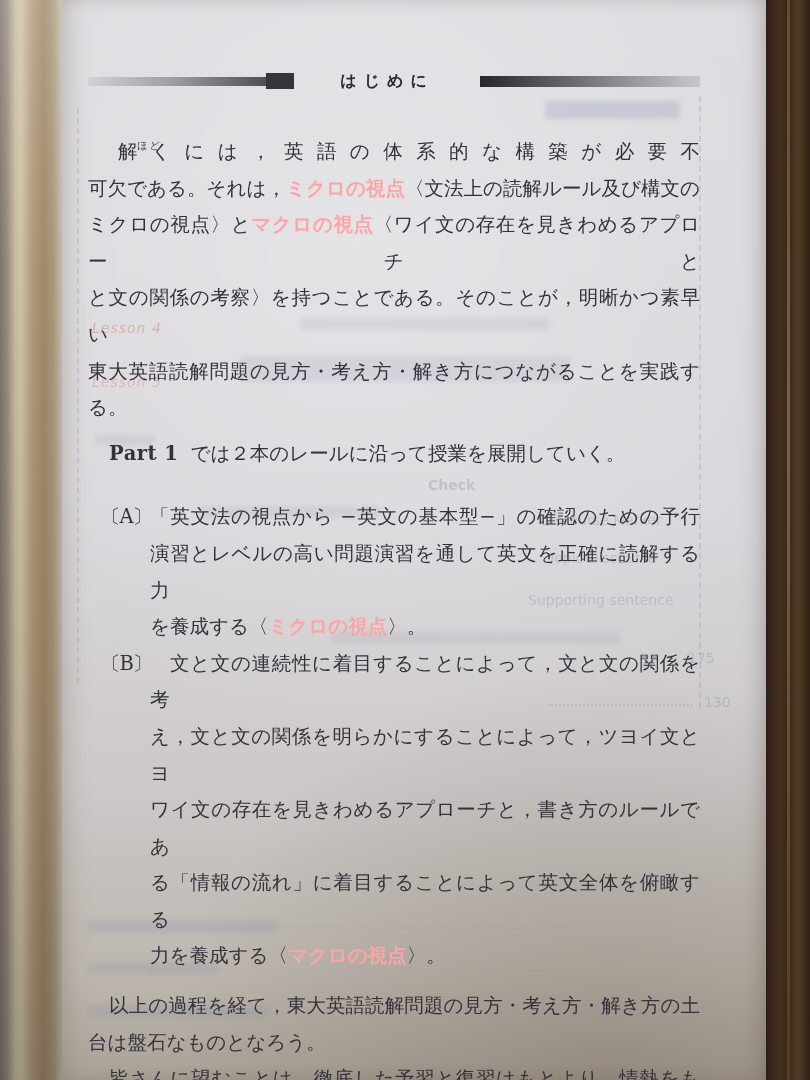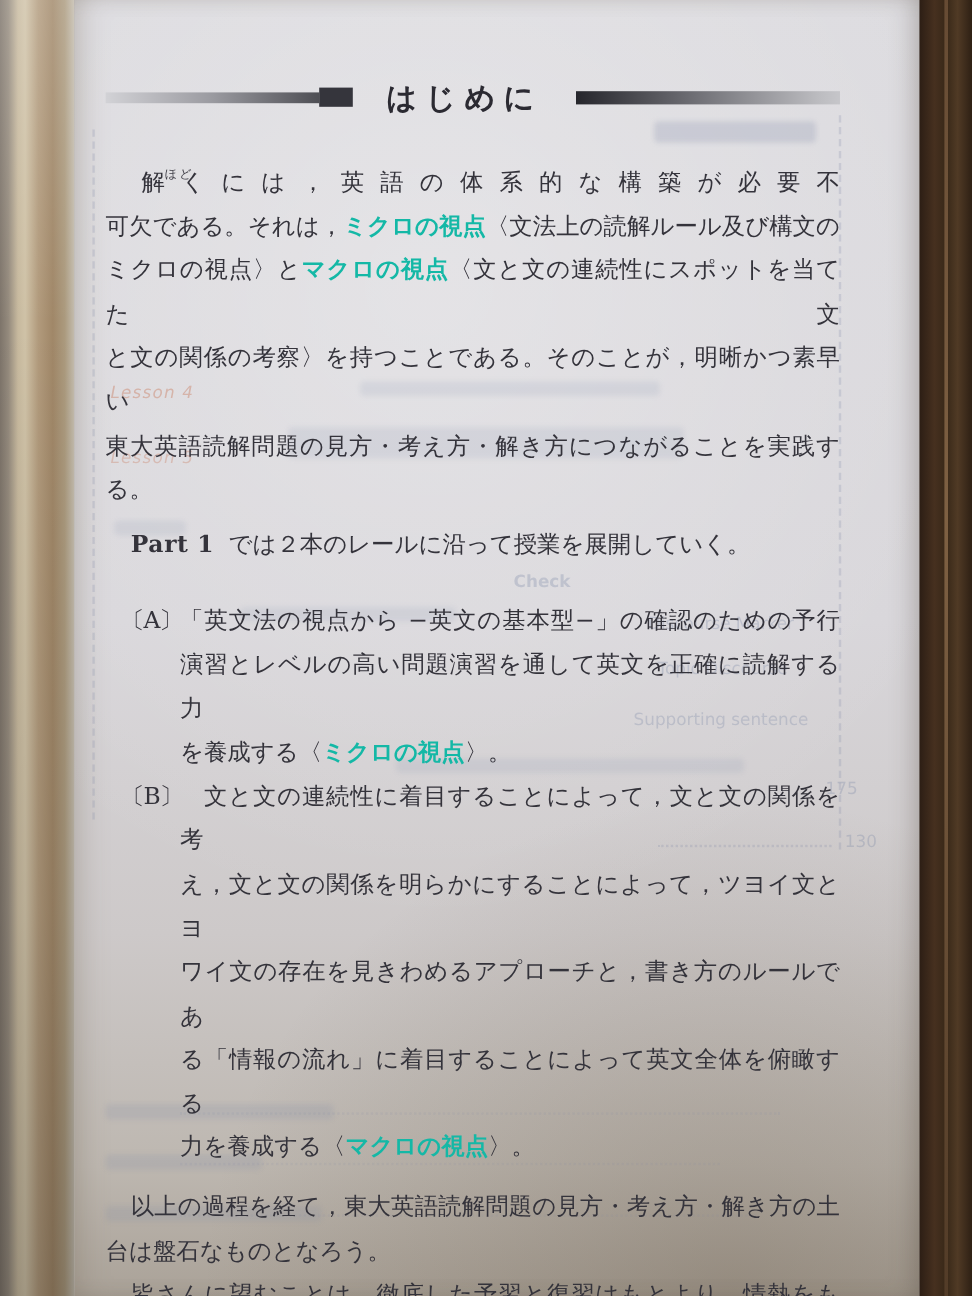--- a/index.html
+++ b/index.html
@@ -34,30 +34,30 @@
   .dashv{position:absolute;border-left:2px dashed rgba(122,132,166,.22);width:0;}
   .dashh{position:absolute;border-top:2px dotted rgba(122,132,166,.22);height:0;}
 
   
   #content{position:absolute;left:88px;top:62px;width:612px;color:#34333b;}
   .hdr{display:flex;align-items:center;height:38px;}
   .bar-thin-left{flex:0 0 178px;height:9px;
     background:linear-gradient(90deg,#d2d2d6,#9a9aa0 50%,#4e4e54);}
   .bar-block{width:28px;height:16px;background:#35353c;}
   .hdr-title{width:186px;text-align:center;font-family:"DejaVu Sans","Liberation Sans",sans-serif;
-    font-weight:bold;font-size:25px;letter-spacing:7px;color:#2b2a32;}
+    font-weight:bold;font-size:16px;letter-spacing:7px;color:#2b2a32;}
   .bar-thin-right{flex:1;height:11px;
     background:linear-gradient(90deg,#26262c,#6f6f75 45%,#bcbcc0 92%,#c6c6ca);}
 
   
   .line{font-size:19.5px;line-height:36.6px;width:612px;text-align:justify;color:#34333b;}
   .line.fill{text-align-last:justify;}
   .ind1{text-indent:30px;}
   .ind2{text-indent:21px;}
-  .gothic{font-family:"DejaVu Sans","Liberation Sans",sans-serif;font-weight:bold;color:#14b8a6;}
+  .gothic{font-family:"DejaVu Sans","Liberation Sans",sans-serif;font-weight:bold;color:#fca5a5;}
   .partlabel{font-weight:bold;letter-spacing:.5px;margin-right:12px;}
   .rubywrap{position:relative;}
   .rubytxt{position:absolute;top:-12px;left:50%;transform:translateX(-50%);
            font-size:10px;letter-spacing:2px;color:#3c3b44;white-space:nowrap;}
   .item{position:relative;padding-left:62px;margin:0;}
   .item .ilabel{position:absolute;left:13px;top:0;font-size:19.5px;line-height:36.6px;letter-spacing:-1px;}
   .item .line{width:550px;}
   .bspace{margin-left:20px;}
   .mt-part{margin-top:9px;}
   .mt-items{margin-top:27px;}
@@ -108,21 +108,21 @@
     <div class="hdr">
       <div class="bar-thin-left"></div>
       <div class="bar-block"></div>
       <div class="hdr-title">はじめに</div>
       <div class="bar-thin-right"></div>
     </div>
 
     <div style="margin-top:34px;">
       <div class="line fill ind1"><span class="rubywrap"><span class="rubytxt">ほど</span><span>解</span></span><span>くには，英語の体系的な構築が必要不</span></div>
       <div class="line fill"><span>可欠である。それは，</span><span class="gothic">ミクロの視点</span><span>〈文法上の読解ルール及び構文の</span></div>
-      <div class="line fill"><span>ミクロの視点〉と</span><span class="gothic">マクロの視点</span><span>〈文と文の連続性にスポットを当てた文</span></div>
+      <div class="line fill"><span>ミクロの視点〉と</span><span class="gothic">マクロの視点</span><span>〈ワイ文の存在を見きわめるアプローチと</span></div>
       <div class="line fill">と文の関係の考察〉を持つことである。そのことが，明晰かつ素早い</div>
       <div class="line">東大英語読解問題の見方・考え方・解き方につながることを実践する。</div>
     </div>
 
     <div class="line ind2 mt-part"><span class="partlabel">Part 1</span><span>では２本のレールに沿って授業を展開していく。</span></div>
 
     <div class="item mt-items">
       <span class="ilabel">〔A〕</span>
       <div class="line fill">「英文法の視点から −英文の基本型−」の確認のための予行</div>
       <div class="line fill">演習とレベルの高い問題演習を通して英文を正確に読解する力</div>

